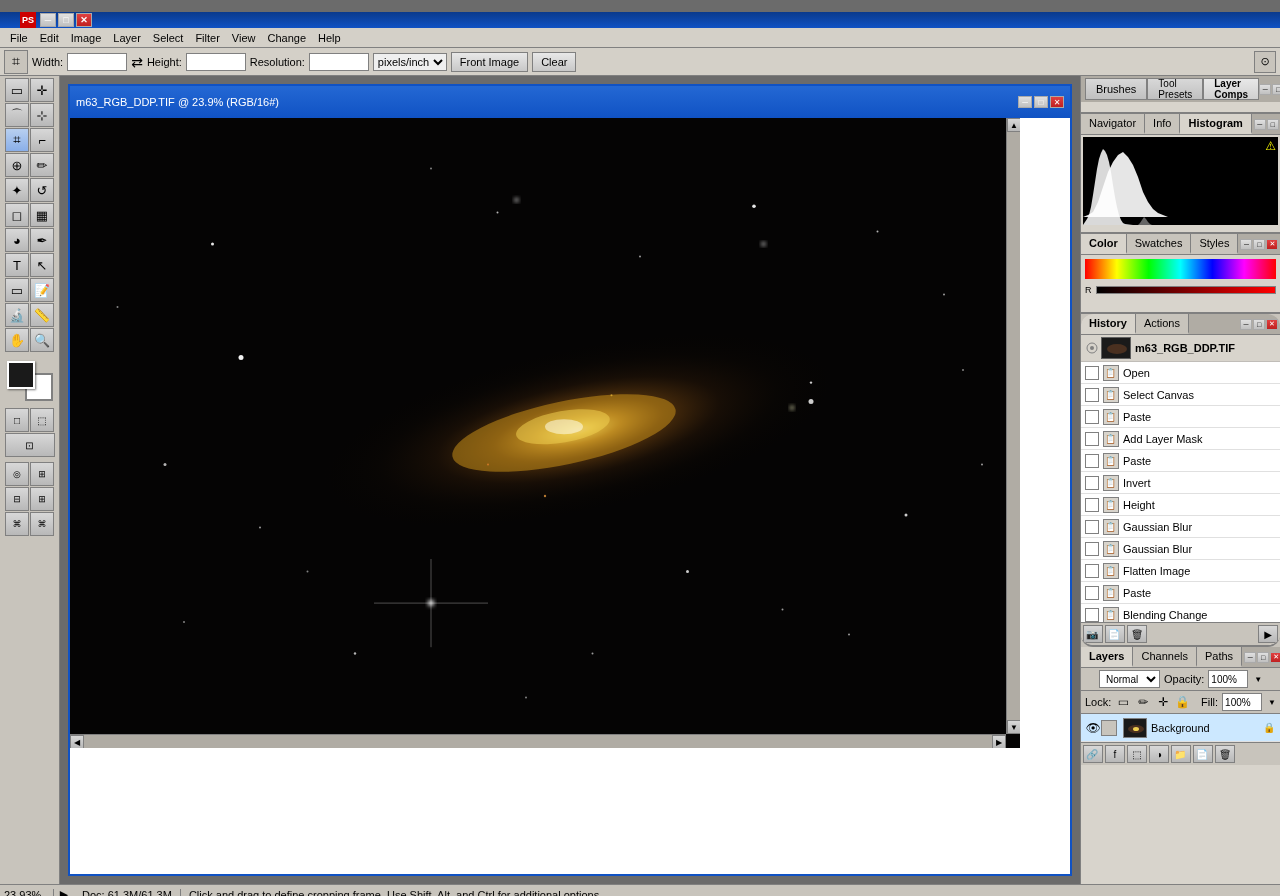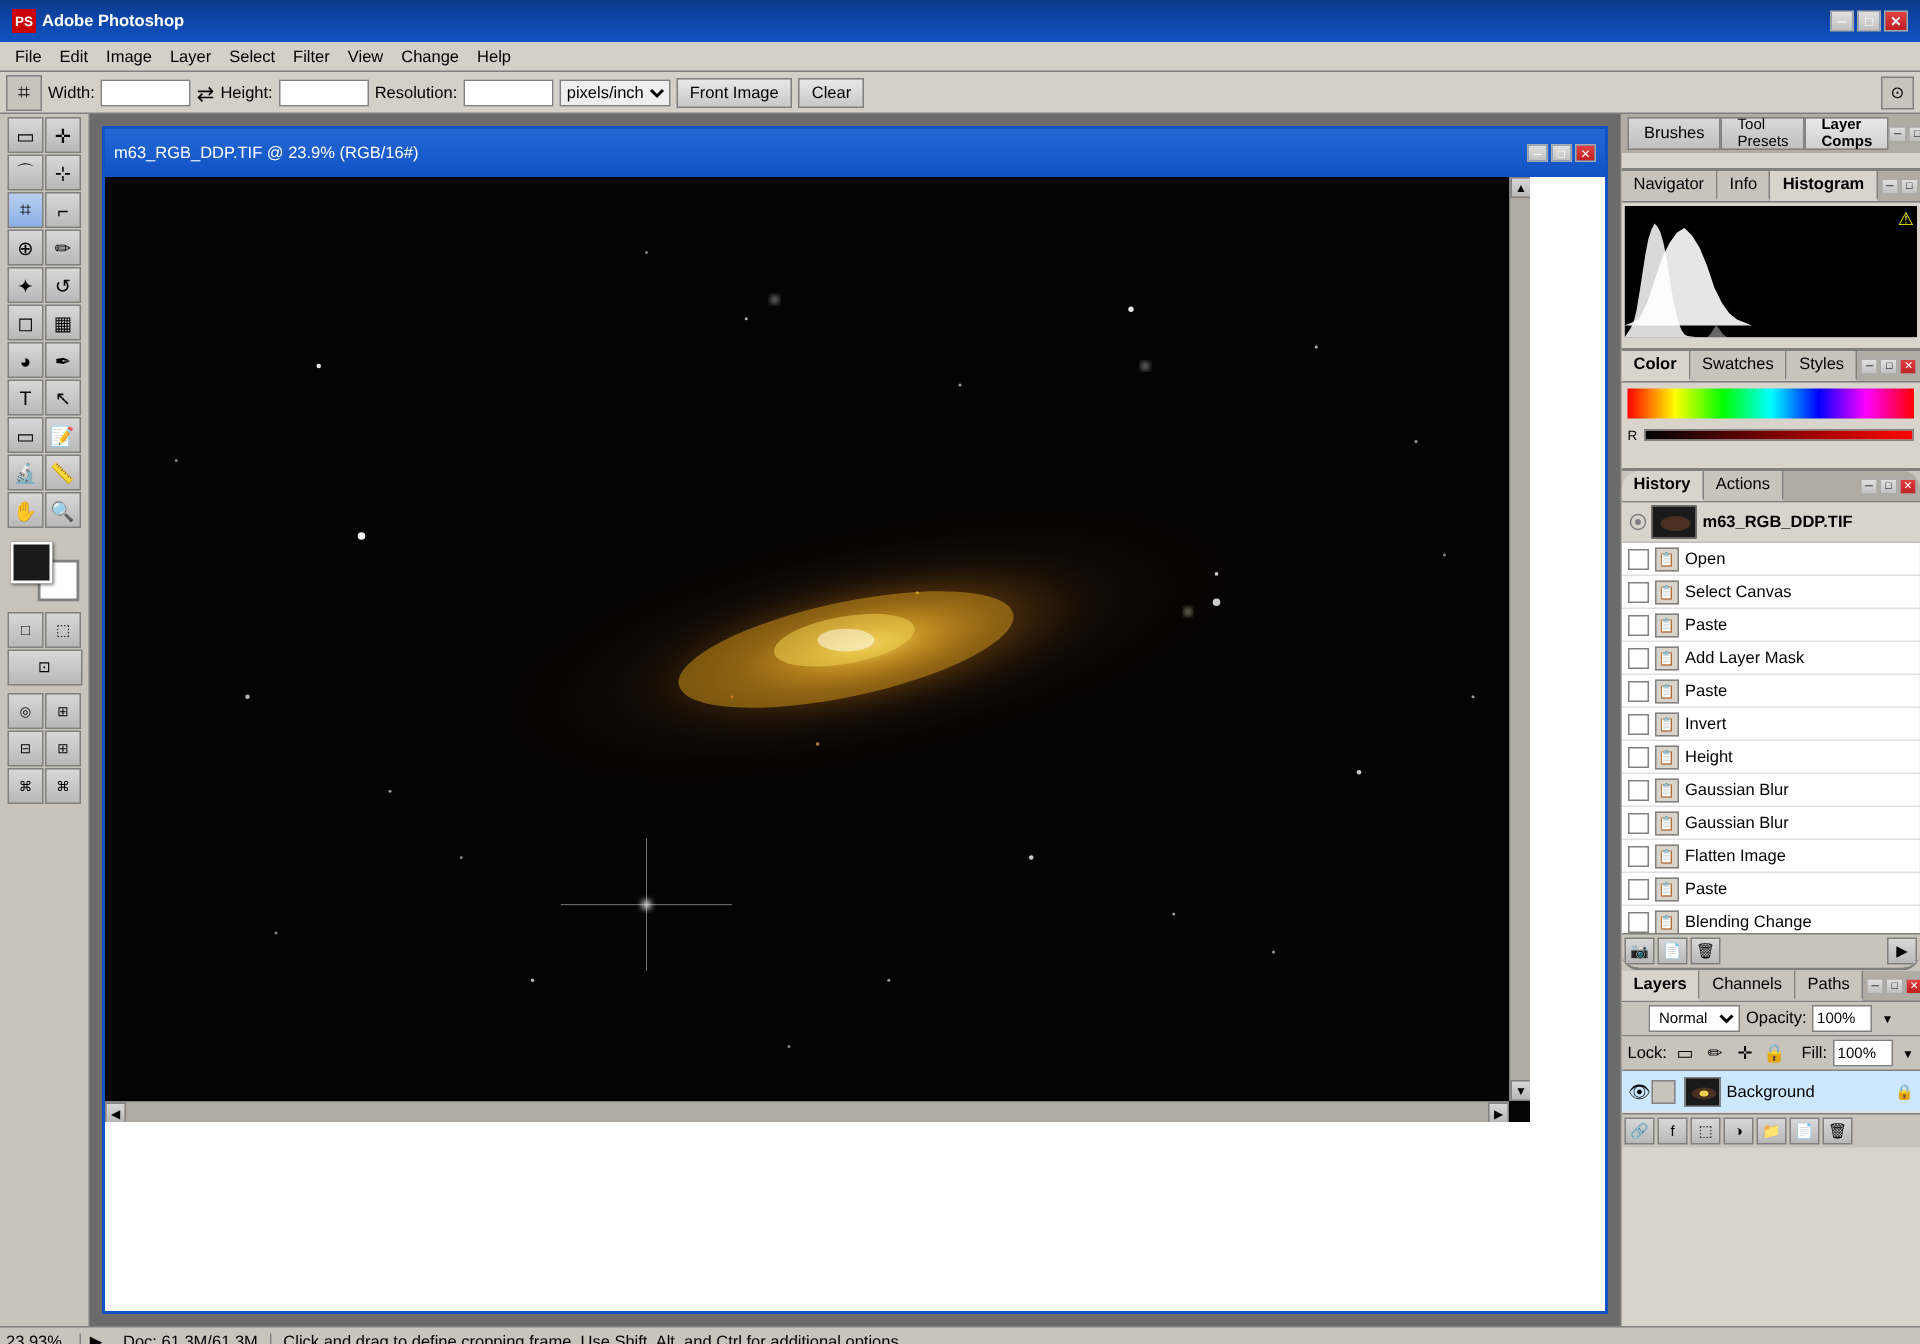--- a/index.html
+++ b/index.html
@@ -1,19 +1,19 @@
 <!DOCTYPE html>
 <html><head>
   <meta charset="utf-8">
   <style>
     * { margin: 0; padding: 0; box-sizing: border-box; }
     body { background: #6b6b6b; font-family: 'Arial', sans-serif; font-size: 11px; color: #000; overflow: hidden; width: 1280px; height: 896px; }
     
     
-    #title-bar { background: linear-gradient(to bottom, #0a3a8c, #1052c4); color: white; height: 28px; display: flex; align-items: center; padding: 0 8px; font-size: 11px; font-weight: bold; }
+    #title-bar { background: linear-gradient(to bottom, #0a3a8c, #1052c4); color: white; height: 16px; display: flex; align-items: center; padding: 0 20px; font-size: 11px; font-weight: bold; margin-top: 12px; }
     #title-bar .title-icon { width: 16px; height: 16px; background: #cc0000; margin-right: 4px; display: flex; align-items: center; justify-content: center; font-size: 9px; color: white; }
     #title-bar .title-text { flex: 1; }
     #title-bar .win-buttons { display: flex; gap: 2px; }
     #title-bar .win-btn { width: 16px; height: 14px; border: 1px solid #aaa; background: linear-gradient(to bottom, #e0e0e0, #c0c0c0); display: flex; align-items: center; justify-content: center; font-size: 9px; cursor: pointer; }
     #title-bar .win-btn.close { background: linear-gradient(to bottom, #e04040, #c02020); color: white; }
 
     
     #menu-bar { background: #d4d0c8; border-bottom: 1px solid #808080; height: 20px; display: flex; align-items: center; padding: 0 4px; }
     #menu-bar .menu-item { padding: 2px 6px; cursor: pointer; font-size: 11px; }
 
@@ -107,21 +107,20 @@
     
     .dropdown-arrow { font-size: 8px; margin-left: 2px; }
   </style>
 </head>
 <body>
 
 <div id="title-bar">
   <div class="title-icon">
     <span>PS</span>
   </div>
-  <span class="title-text">Adobe Photoshop</span>
   <div class="win-buttons">
     <div class="win-btn">─</div>
     <div class="win-btn">□</div>
     <div class="win-btn close">✕</div>
   </div>
 </div>
 
 <div id="menu-bar">
   <div class="menu-item">File</div>
   <div class="menu-item">Edit</div>

